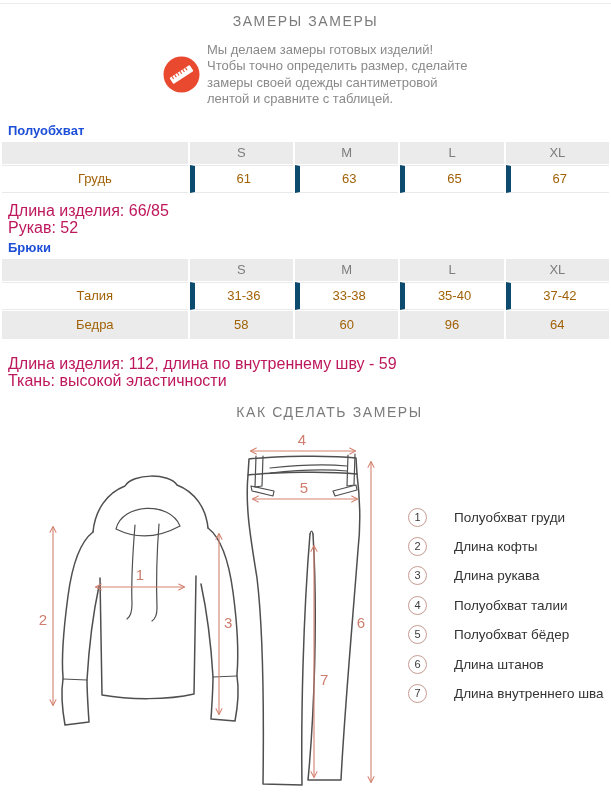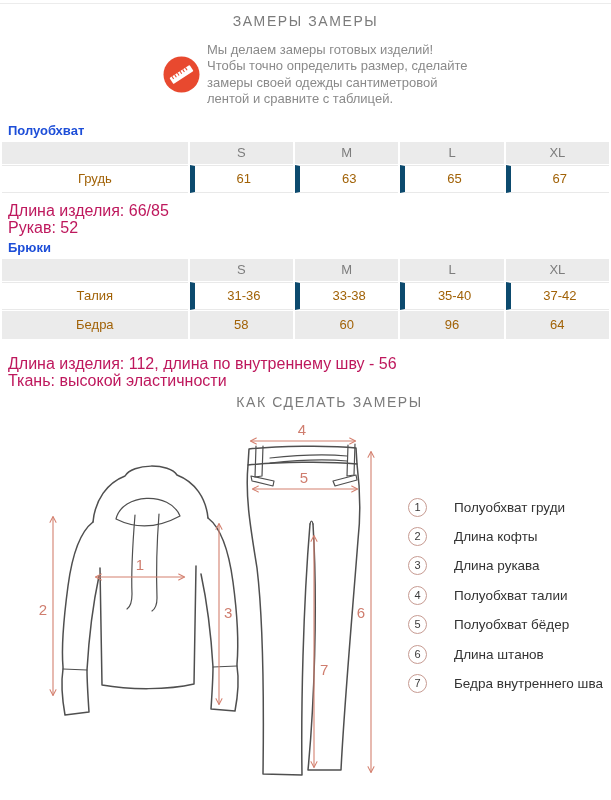--- a/index.html
+++ b/index.html
@@ -38,21 +38,21 @@
   table.size-table tbody tr.plain td {
     background: #fff; border-top: 1px solid #e9e9e9; border-bottom: 1px solid #e9e9e9;
   }
   table.size-table tbody tr.plain td + td { border-left: 5px solid #0c4a6e; }
   table.size-table tbody tr.shaded td { background: #ebebeb; }
 
   .notes { margin: 10px 0 0 8px; }
   .notes.notes-bottom { margin-top: 17px; }
   .note { font-size: 16px; line-height: 13px; color: #be185d; margin-bottom: 4px; }
 
-  h2.diagram-heading { margin-top: 7px; padding-left: 48px; }
+  h2.diagram-heading { margin-top: 17px; padding-left: 48px; }
 
   .diagram { position: relative; height: 404px; margin-top: 0; }
   svg.figure { position: absolute; left: 30px; top: 8px; }
 
   .figure path, .figure line { fill: none; stroke-linecap: round; stroke-linejoin: round; }
   .garment { stroke: #4f4f4f; stroke-width: 1.5; }
   .garment-thin { stroke: #4f4f4f; stroke-width: 1.2; }
   .arrow { stroke: #d4806f; stroke-width: 1.1; }
   .mark-num { fill: #cf7d6e; font-size: 15px; font-family: "Liberation Sans", sans-serif; }
 
@@ -158,21 +158,21 @@
           <td>Бедра</td>
           <td>58</td>
           <td>60</td>
           <td>96</td>
           <td>64</td>
         </tr>
       </tbody>
   </table>
 
   <div class="notes notes-bottom">
-    <p class="note">Длина изделия: 112, длина по внутреннему шву - 56</p>
+    <p class="note">Длина изделия: 112, длина по внутреннему шву - 59</p>
     <p class="note">Ткань: высокой эластичности</p>
   </div>
 
   <h2 class="diagram-heading">КАК СДЕЛАТЬ ЗАМЕРЫ</h2>
 
   <div class="diagram">
     <svg class="figure" width="380" height="372" viewBox="0 0 380 372">
       <defs>
         <marker id="ah" viewBox="0 0 8 8" refX="6.2" refY="4" markerWidth="7.5" markerHeight="7.5" markerUnits="userSpaceOnUse" orient="auto-start-reverse">
           <path d="M0.5,0.8 L6.8,4 L0.5,7.2" fill="none" stroke="#d4806f" stroke-width="1.1"></path>
@@ -244,17 +244,17 @@
         <li>
           <span class="lnum">5</span>
           <span class="ltext">Полуобхват бёдер</span>
         </li>
         <li>
           <span class="lnum">6</span>
           <span class="ltext">Длина штанов</span>
         </li>
         <li>
           <span class="lnum">7</span>
-          <span class="ltext">Бедра внутреннего шва</span>
+          <span class="ltext">Длина внутреннего шва</span>
         </li>
       </ul>
   </div>
 </div>
 
 </body></html>

